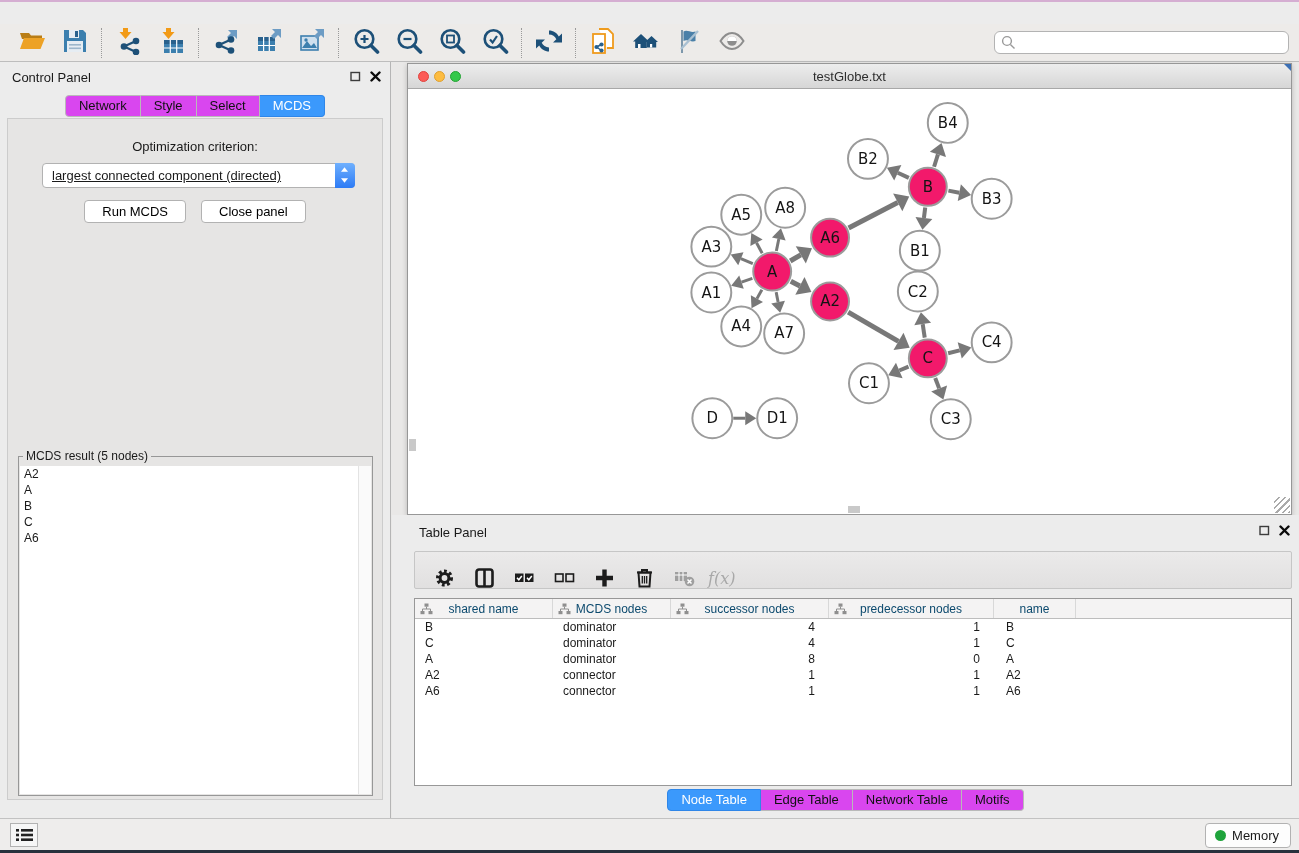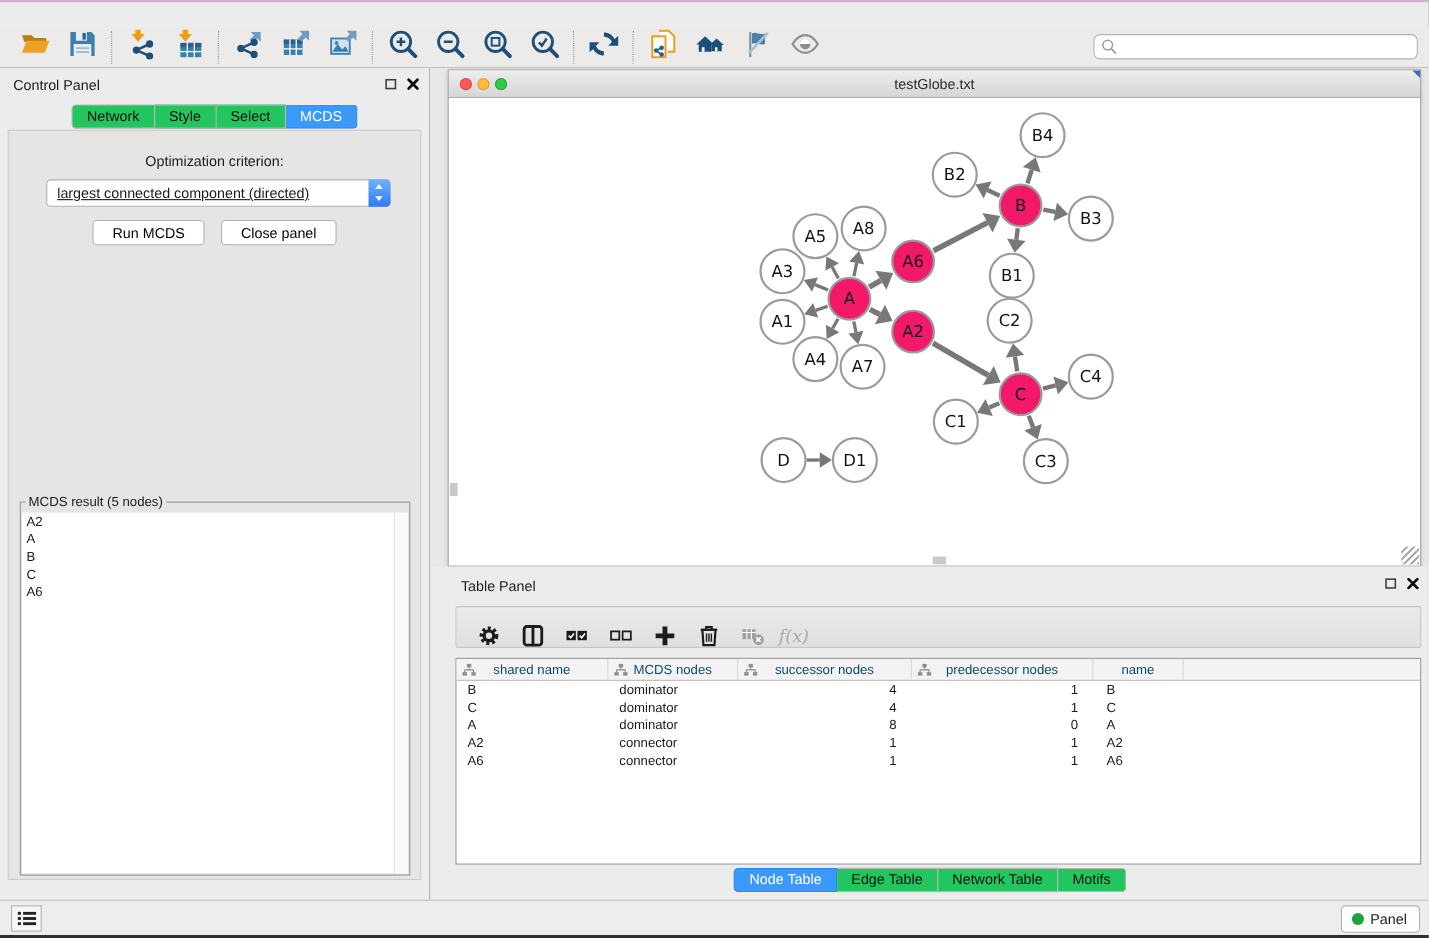--- a/index.html
+++ b/index.html
@@ -37,21 +37,21 @@
 
   
   .control-panel { position:absolute; left:0; top:0; width:391px; height:756px;
                    background:#ececec; border-right:1px solid #b5b5b5; }
   .panel-header { position:relative; height:30px; }
   .panel-title { position:absolute; left:12px; top:8px; font-size:13px; }
   .panel-icons { position:absolute; right:9px; top:9px; display:flex; gap:9px; align-items:center; }
   .panel-icons svg { width:11px; height:11px; display:block; }
 
   .cp-tabs { position:absolute; top:33px; left:0; right:0; display:flex; justify-content:center; }
-  .tab-btn { height:22px; line-height:20px; padding:0 13px; background:#22c55e;
+  .tab-btn { height:22px; line-height:20px; padding:0 13px; background:#d946ef;
              border:1px solid #b9b9b9; border-left:none; font-size:13px; color:#111; cursor:default; }
   .tab-btn:first-child { border-left:1px solid #b9b9b9; border-radius:4px 0 0 4px; }
   .tab-btn:last-child { border-radius:0 4px 4px 0; }
   .tab-btn.active { background:#3b99fc; border-color:#2f86e8; color:#fff; }
 
   .cp-content { position:absolute; left:7px; right:7px; top:56px; bottom:18px;
                 background:#e6e5e4; border:1px solid #cccccc; }
   .opt-label { text-align:center; margin-top:20px; font-size:13px; }
   .dropdown { position:relative; margin:9px 0 0 34px; width:313px; height:25px; background:#fff;
               border:1px solid #b2b2b2; border-radius:4px;text-decoration:underline; }
@@ -675,18 +675,18 @@
             <rect x="5" y="1" width="12" height="2.6"></rect>
             <rect x="0" y="5.7" width="3" height="2.6"></rect>
             <rect x="5" y="5.7" width="12" height="2.6"></rect>
             <rect x="0" y="10.4" width="3" height="2.6"></rect>
             <rect x="5" y="10.4" width="12" height="2.6"></rect>
           </g>
         </svg>
     </div>
     <div class="memory-btn">
       <span class="memory-dot"></span>
-      <span>Panel</span>
+      <span>Memory</span>
     </div>
   </div>
 
   <div class="desktop-bottom"></div>
 </div>
 
 </body></html>

